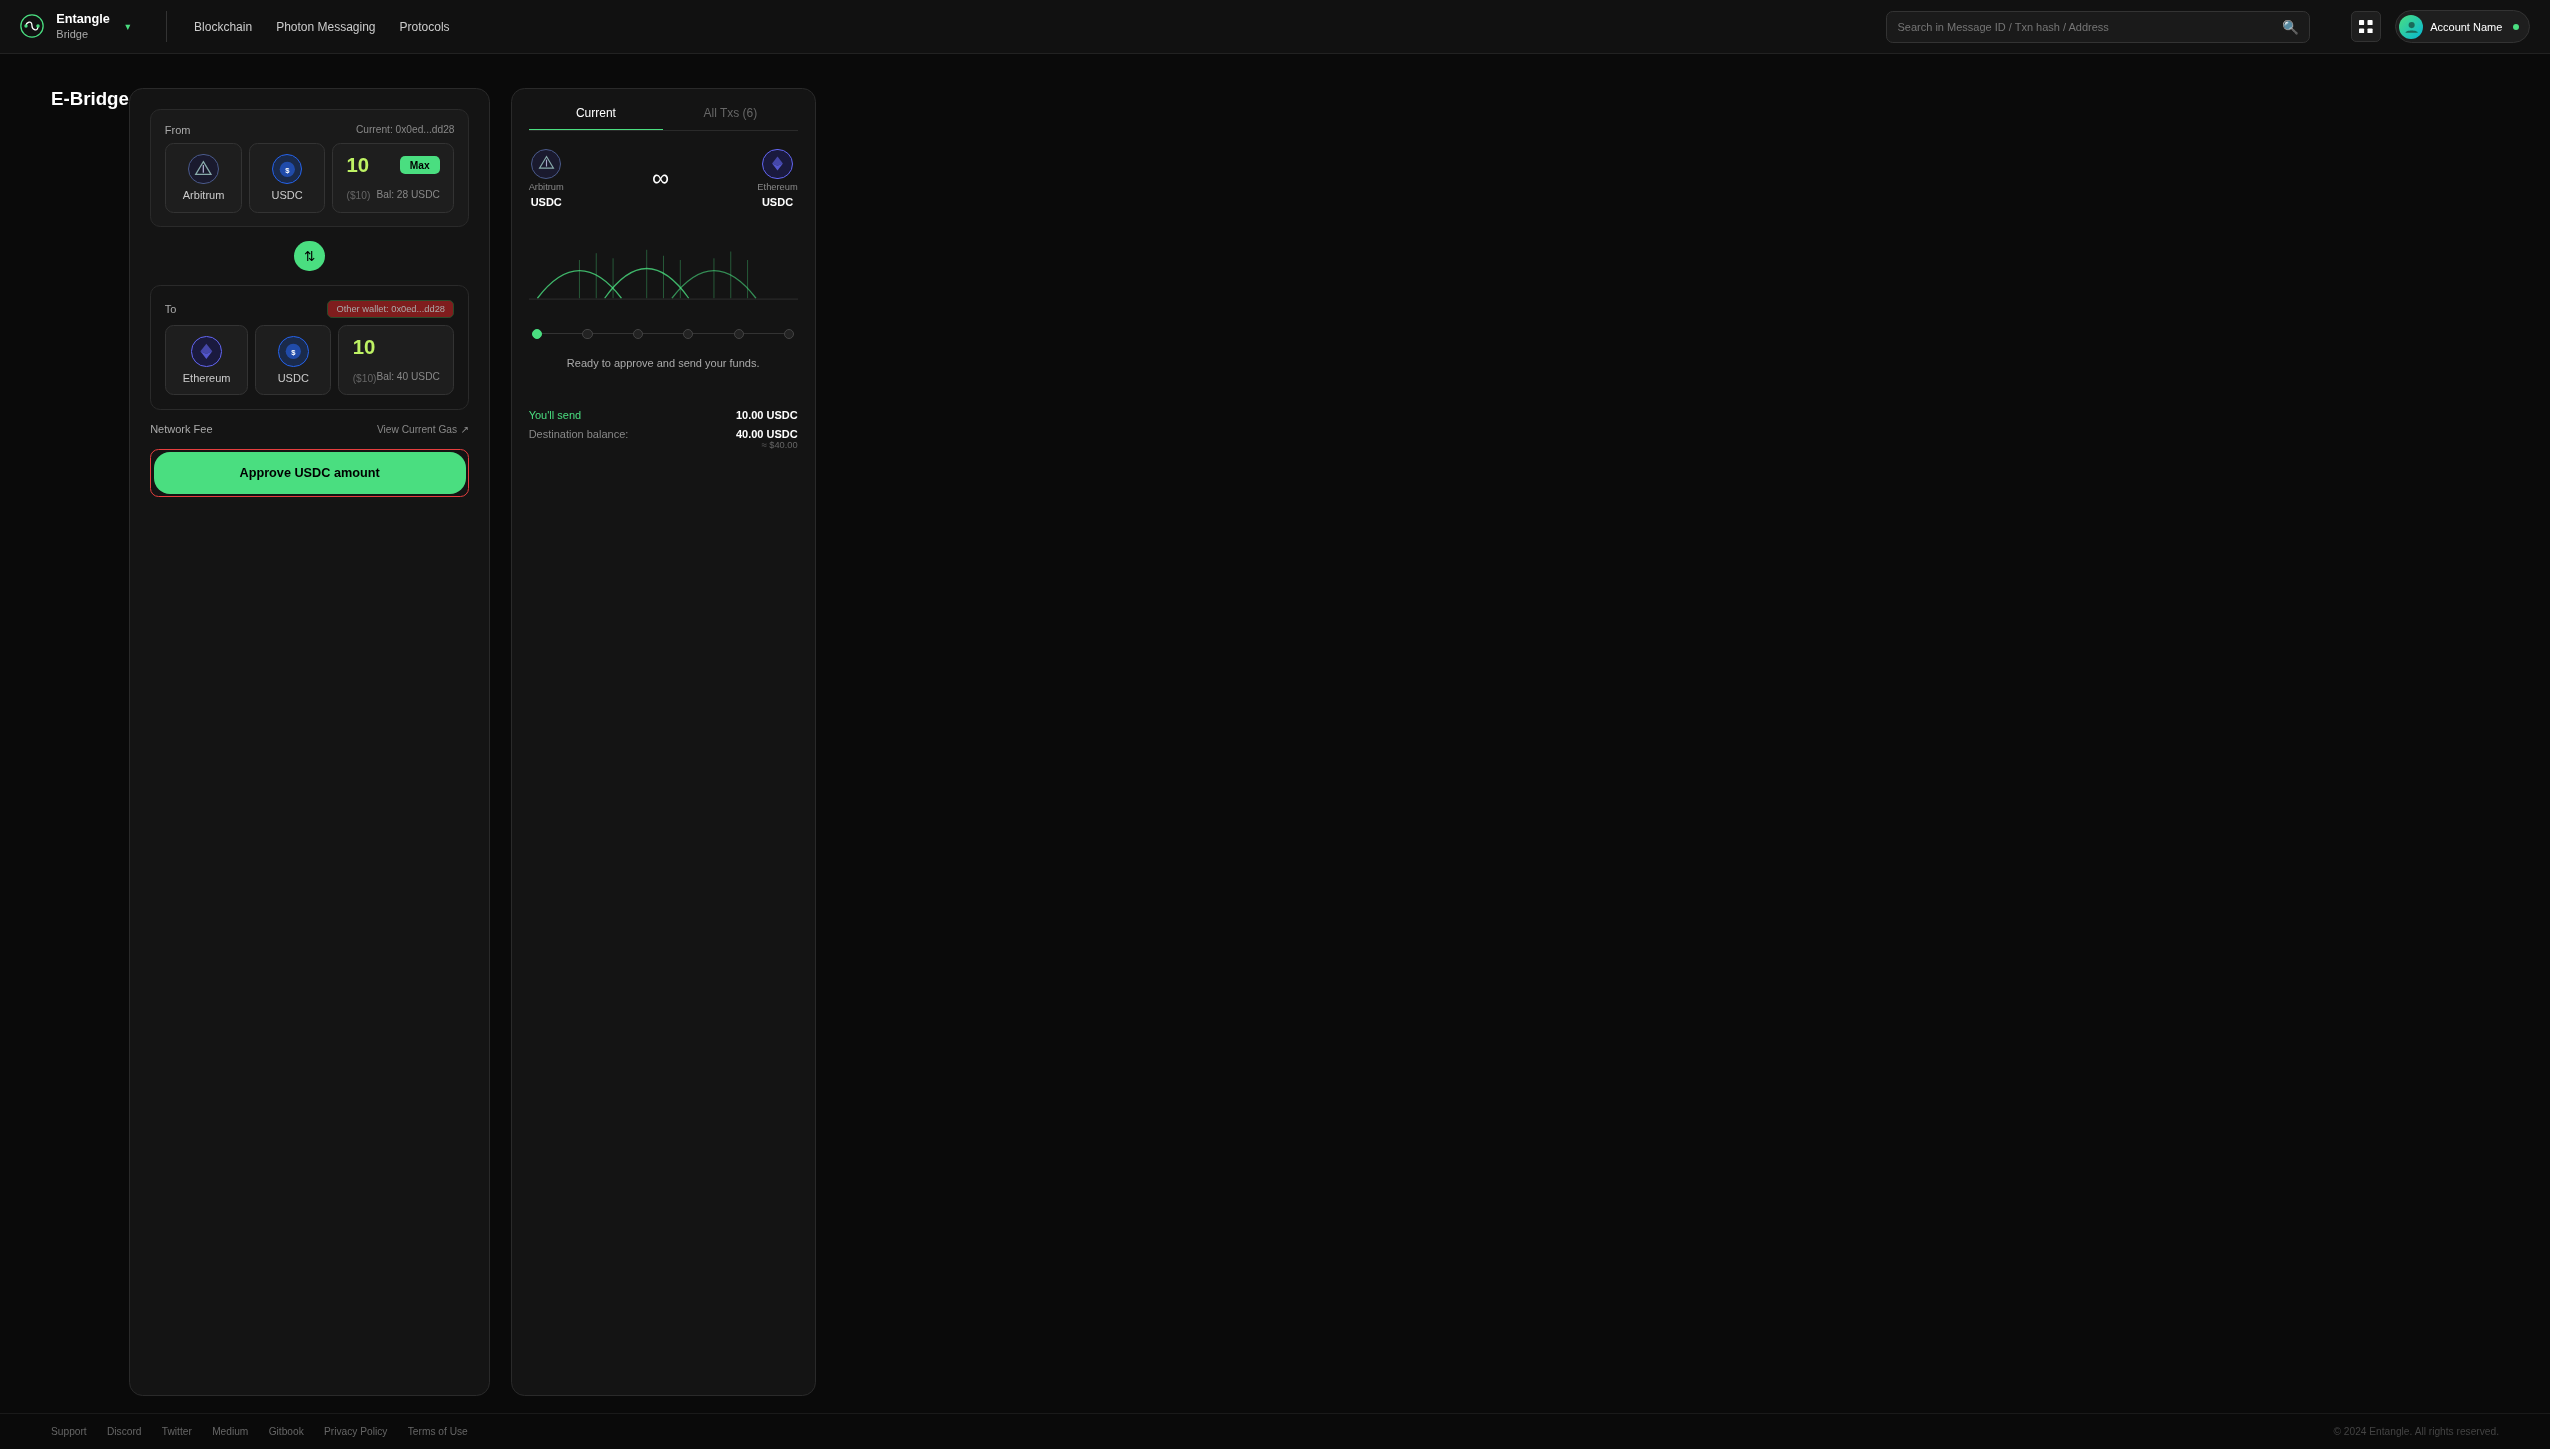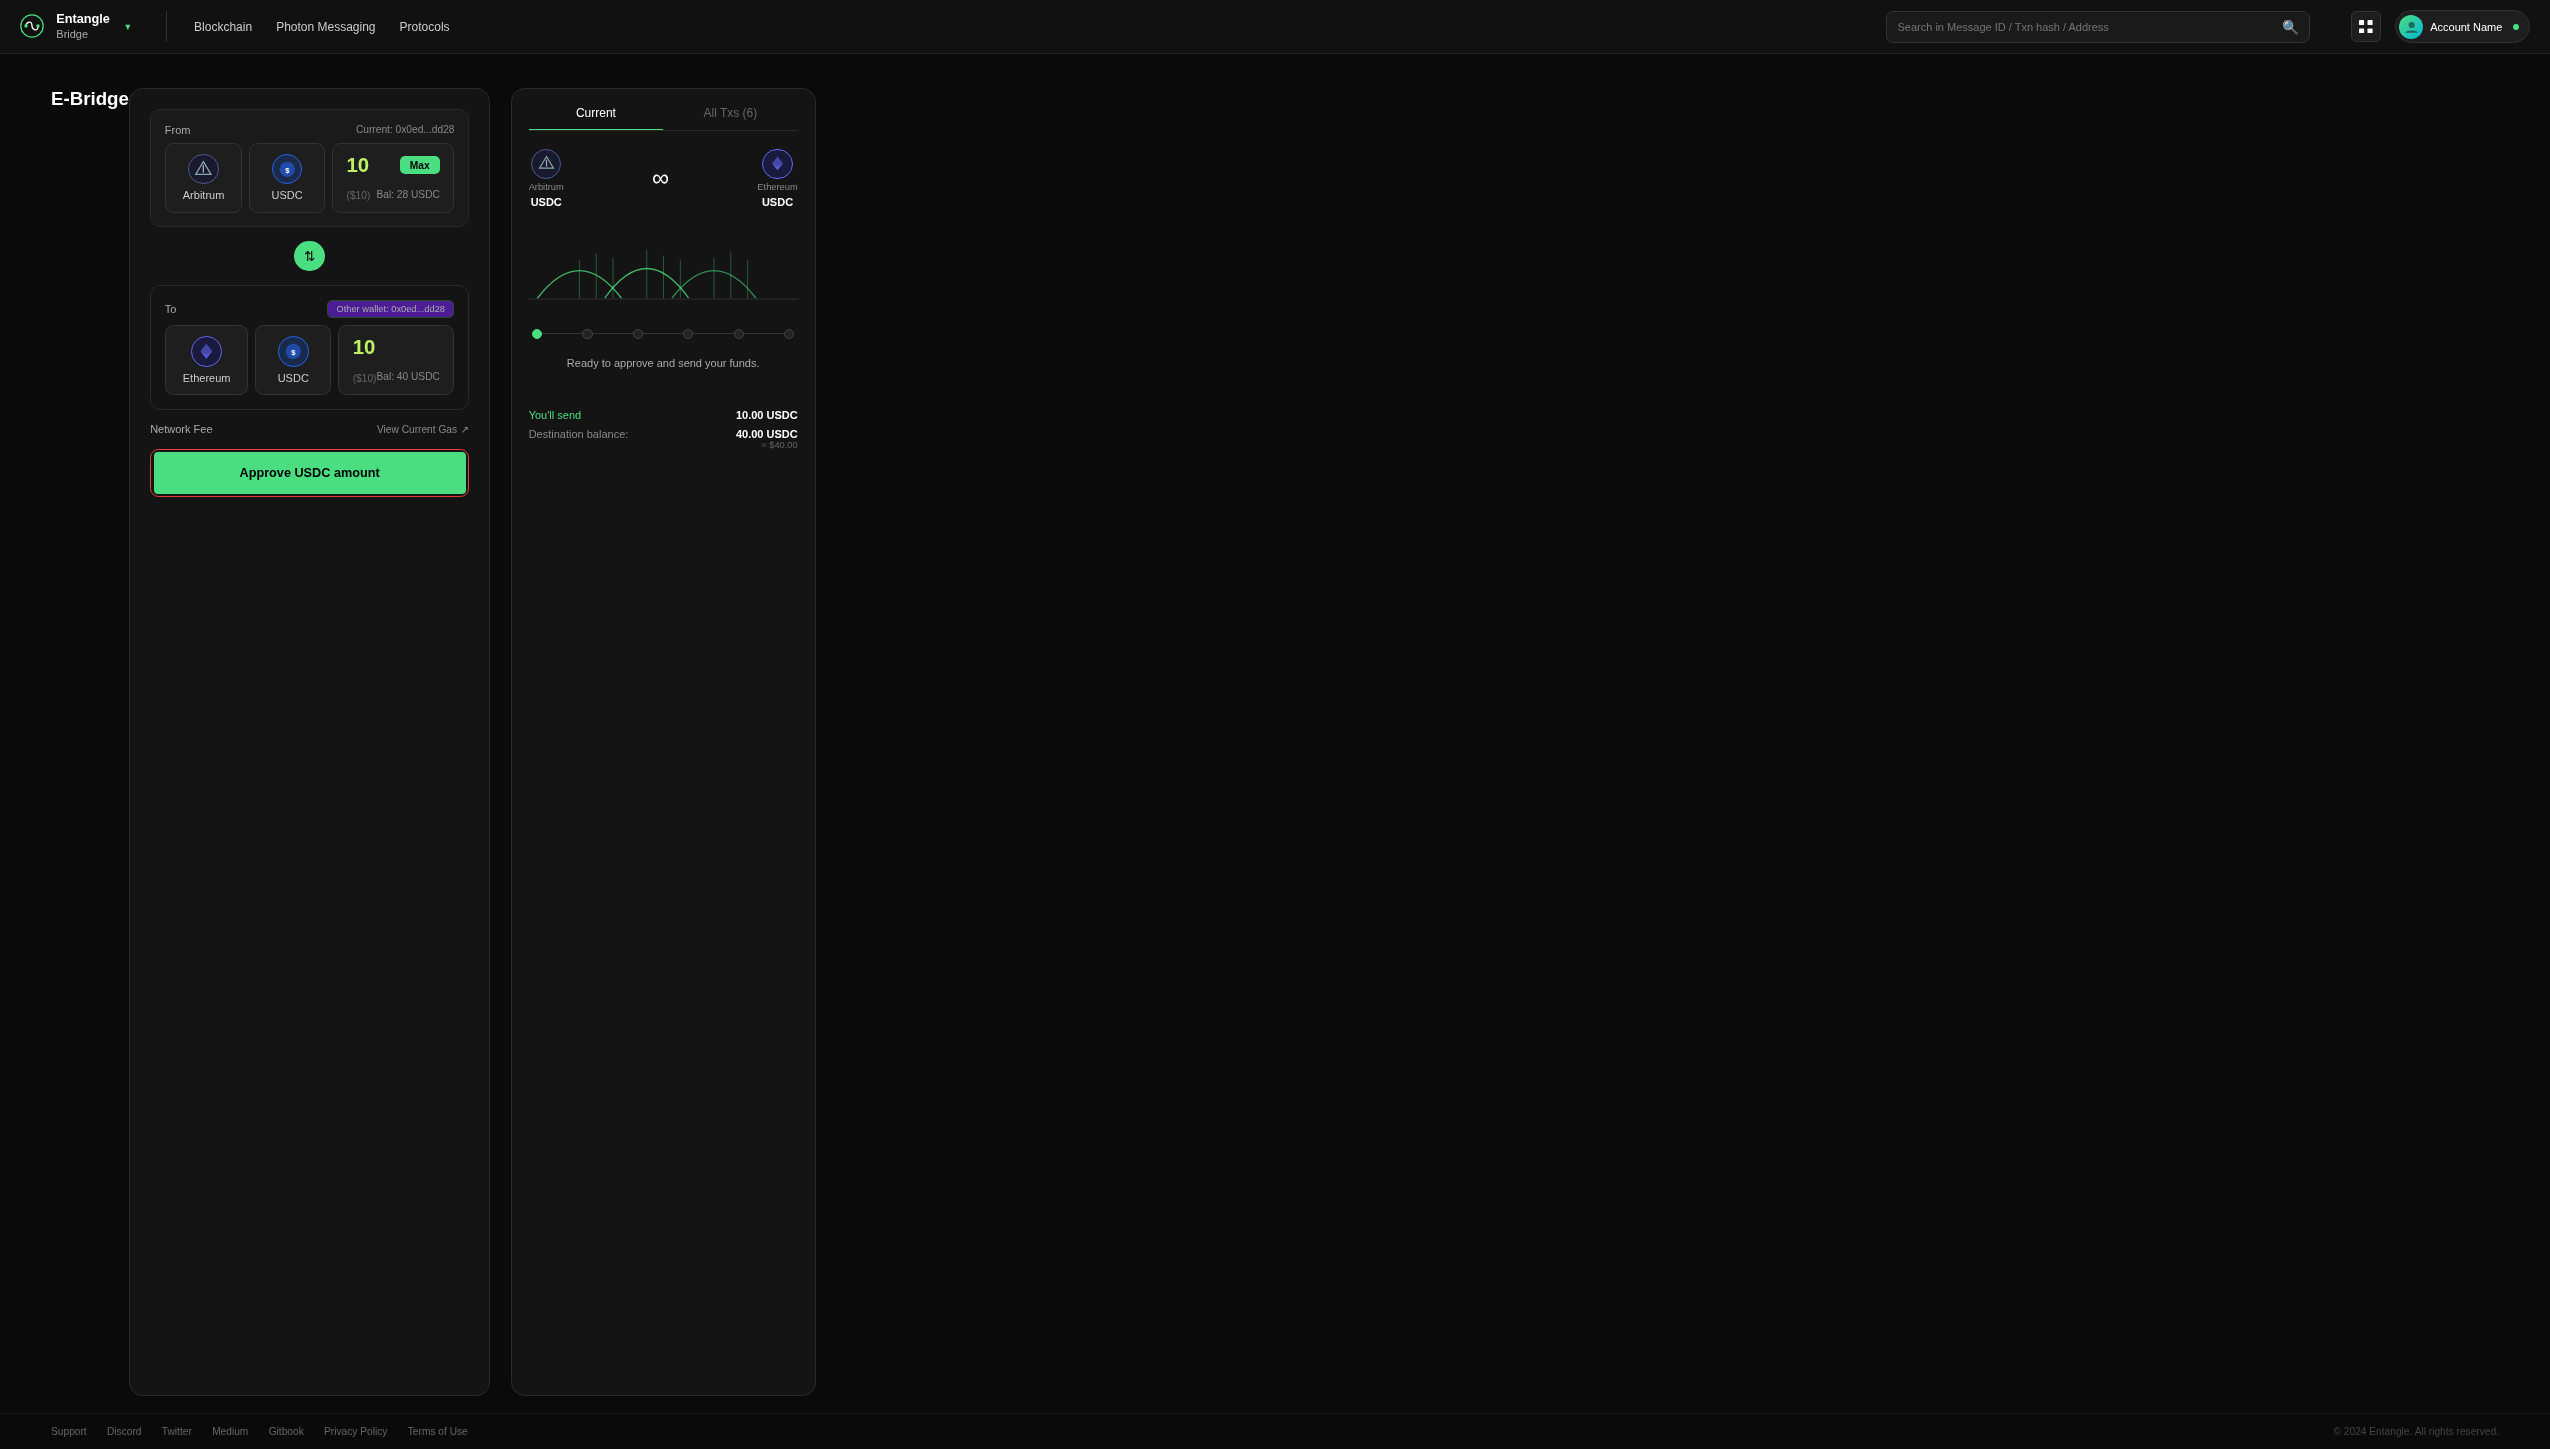--- a/index.html
+++ b/index.html
@@ -286,21 +286,21 @@
     }
 
     .to-section {
       background: #141414;
       border: 0.8px solid #2a2a2a;
       border-radius: 10.2px;
       padding: 13.6px;
     }
 
     .other-wallet-badge {
-      background: #4c1d95;
+      background: #7f1d1d;
       border: 0.8px solid #2a4a2a;
       border-radius: 5.1px;
       padding: 3.4px 8.5px;
       font-size: 9.3px;
       color: #aaa;
     }
 
     .network-fee-row {
       display: flex;
       align-items: center;
@@ -338,21 +338,21 @@
       border: 1.7px solid #e53e3e;
       border-radius: 8.5px;
       padding: 2.5px;
     }
     .approve-btn {
       width: 100%;
       background: #4ade80;
       color: #000;
       font-size: 12.7px;
       font-weight: 700;
-      border-radius: 4px;
+      border-radius: 16px;
       padding: 13.6px;
       border: none;
       cursor: pointer;
       text-align: center;
     }
 
     
     .right-panel {
       width: 305px;
       background: #141414;

